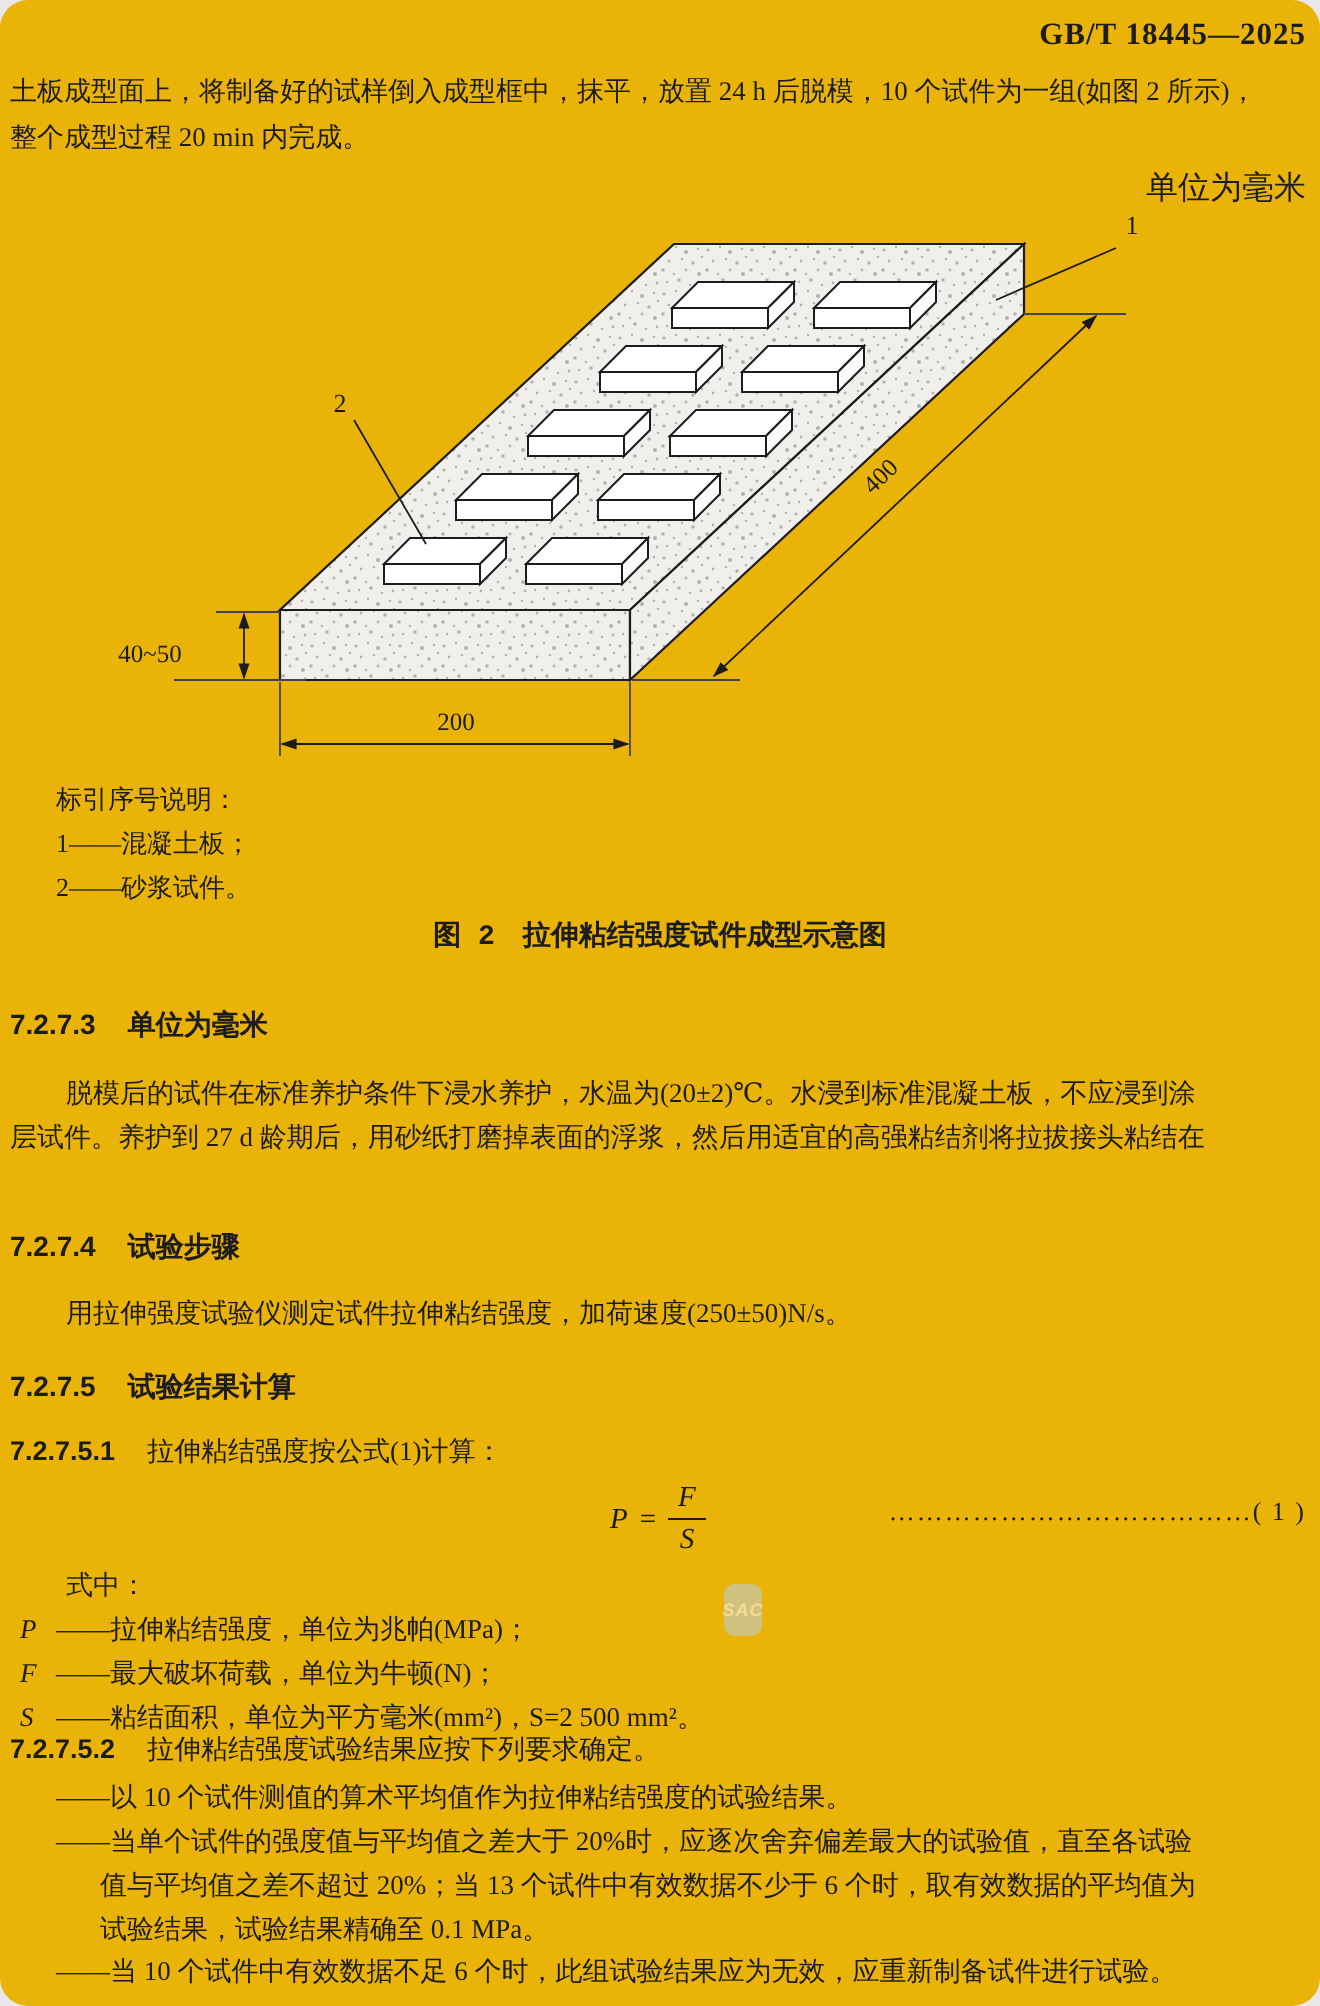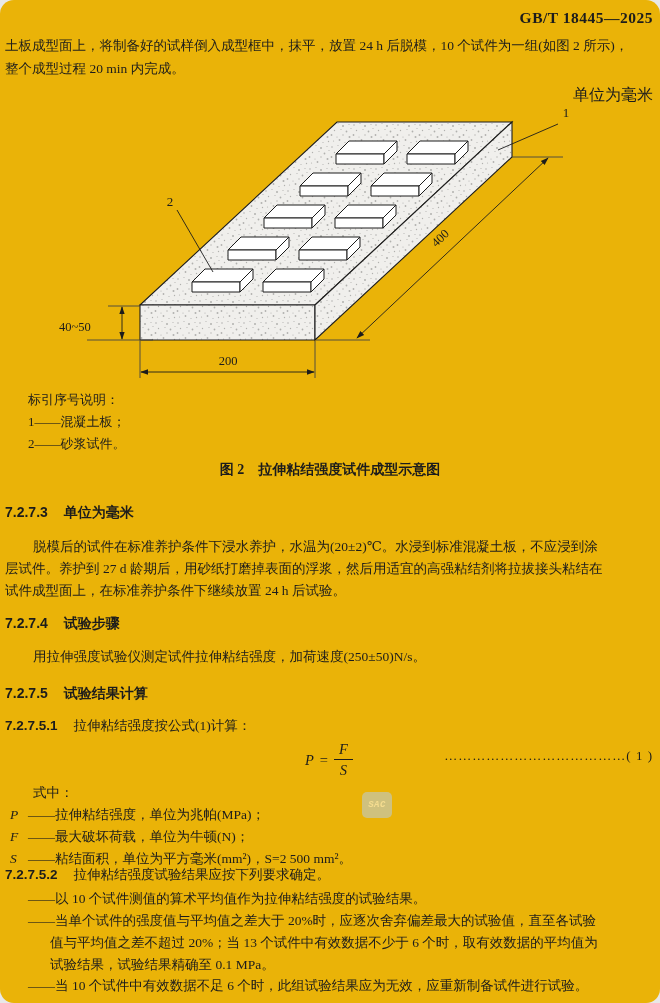--- a/index.html
+++ b/index.html
@@ -8,33 +8,33 @@
     font-family:"Liberation Serif","DejaVu Serif",serif;color:#1c1c1c;
     margin:0 auto;overflow:hidden;border-radius:14px;
   }
   .abs{position:absolute;line-height:1.25;white-space:nowrap;font-size:13.5px;}
   .right{right:7px;text-align:right;}
   .doccode{font-weight:bold;font-size:15.5px;letter-spacing:.5px;}
   .unitnote{font-size:16px;}
   .heading{font-family:"Liberation Sans","DejaVu Sans",sans-serif;font-weight:bold;font-size:14px;}
   .hnum{margin-right:16px;font-family:"Liberation Sans","DejaVu Sans",sans-serif;font-weight:bold;}
   .htext-normal{font-weight:normal;font-family:"Liberation Serif","DejaVu Serif",serif;}
-  .caption{font-family:Liberation Serif, serif;font-weight:bold;font-size:14px;
+  .caption{font-family:Liberation Mono, monospace;font-weight:bold;font-size:14px;
     left:0;width:660px;text-align:center;}
   .legend{font-size:13px;}
   .sym{font-style:italic;display:inline-block;width:18px;}
   .formula-row{display:flex;align-items:center;font-size:14.5px;font-style:italic;}
   .frac{display:inline-block;text-align:center;vertical-align:middle;margin-left:6px;}
   .frac .num{display:block;border-bottom:1.2px solid #1c1c1c;padding:0 5px 1px;}
   .frac .den{display:block;padding-top:1px;}
   .eqdots{font-size:13px;letter-spacing:1px;}
   .watermark{
-    position:absolute;left:362px;top:792px;width:30px;height:26px;border-radius:5px;
+    position:absolute;left:362px;top:792px;width:19px;height:26px;border-radius:5px;
     background:#b9cedf;opacity:.55;display:flex;align-items:center;justify-content:center;
-    font-family:Liberation Mono, monospace;font-weight:bold;font-style:italic;
+    font-family:Liberation Sans, sans-serif;font-weight:bold;font-style:italic;
     font-size:9px;color:#ffffff;letter-spacing:.5px;
   }
   svg text{font-family:"Liberation Serif","DejaVu Serif",serif;fill:#1c1c1c;}
 </style>
 </head>
 <body>
 
 <div class="page">
 
   <div class="abs right doccode" style="top:8px">GB/T 18445—2025</div>
@@ -160,21 +160,20 @@
   <div class="abs legend" style="left:28px;top:414px">1——混凝土板；</div>
   <div class="abs legend" style="left:28px;top:436px">2——砂浆试件。</div>
 
   <div class="abs caption" style="top:461px">图 2　拉伸粘结强度试件成型示意图</div>
 
   <div class="abs heading" style="left:5px;top:504px">
     <span class="hnum">7.2.7.3</span><span>单位为毫米</span>
   </div>
   <div class="abs" style="left:33px;top:539px">脱模后的试件在标准养护条件下浸水养护，水温为(20±2)℃。水浸到标准混凝土板，不应浸到涂</div>
   <div class="abs" style="left:5px;top:561px">层试件。养护到 27 d 龄期后，用砂纸打磨掉表面的浮浆，然后用适宜的高强粘结剂将拉拔接头粘结在</div>
-  <div class="abs" style="left:5px;top:583px">试件成型面上，在标准养护条件下继续放置 24 h 后试验。</div>
 
   <div class="abs heading" style="left:5px;top:615px">
     <span class="hnum">7.2.7.4</span><span>试验步骤</span>
   </div>
   <div class="abs" style="left:33px;top:649px">用拉伸强度试验仪测定试件拉伸粘结强度，加荷速度(250±50)N/s。</div>
 
   <div class="abs heading" style="left:5px;top:685px">
     <span class="hnum">7.2.7.5</span><span>试验结果计算</span>
   </div>
 

